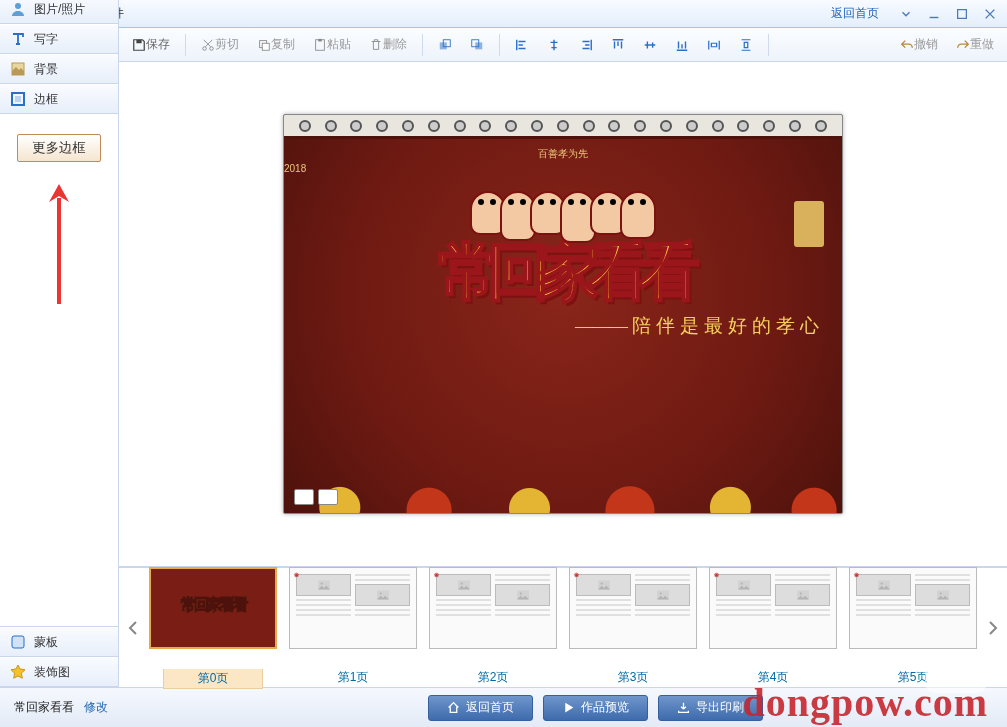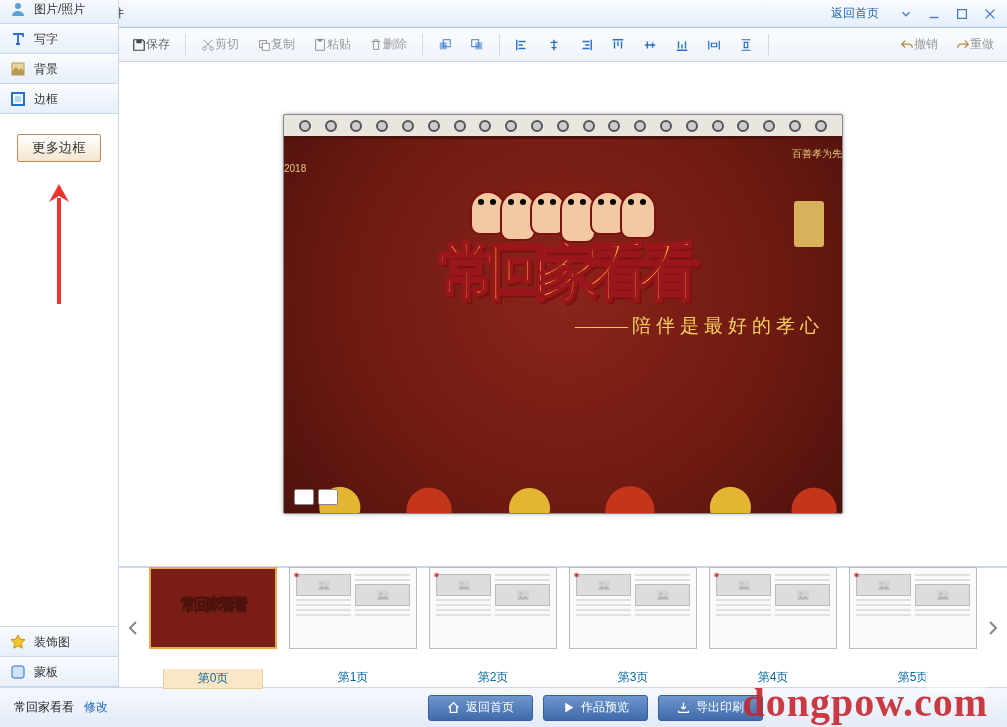--- a/index.html
+++ b/index.html
@@ -26,21 +26,21 @@
 .accbody{flex:1 1 auto;padding:20px 0;display:flex;flex-direction:column;align-items:center;border-bottom:1px solid #c9d6eb}
 .morebtn{border:1px solid #c28b55;background:linear-gradient(#fff,#f5e5cf);padding:4px 14px;border-radius:2px;color:#333}
 .arrow{margin-top:22px}
 .accbottom{margin-top:auto}
 
 .main{flex:1 1 auto;display:flex;flex-direction:column;background:#fff}
 .canvaswrap{flex:1 1 auto;overflow:hidden;background:#fff;display:flex;align-items:center;justify-content:center;border-bottom:1px solid #c9d6eb}
 .canvas{position:relative;width:560px;height:400px;background:#6e1a12;border:1px solid #888;border-radius:2px;box-shadow:0 0 4px rgba(0,0,0,.3);overflow:hidden;background-image:radial-gradient(circle at 50% 45%,#8a251a 0%,#6e1a12 60%,#4d120c 100%)}
 .binding{height:24px;background:#e9e5df;display:flex;align-items:center;justify-content:space-around;padding:0 8px;border-bottom:3px solid #4d120c}
 .ring{width:12px;height:12px;border:2px solid #555;border-radius:50%;background:#ccc}
-.cal-top{text-align:right;color:#e9c77a;font-size:10px;margin-top:8px;font-family:KaiTi,serif}
+.cal-top{text-align:center;color:#e9c77a;font-size:10px;margin-top:8px;font-family:KaiTi,serif}
 .cal-year{text-align:left;color:#e9c77a;font-size:10px;margin-top:2px}
 .headline{margin:70px 14px 0;font-family:KaiTi,STKaiti,serif;font-weight:900;font-size:62px;line-height:.92;color:#ffda3a;-webkit-text-stroke:2px #9a161a;letter-spacing:-12px;text-align:center;text-shadow:3px 3px 0 #7b1210}
 .subline{margin:12px 18px 0 0;text-align:right;color:#f6cf5e;font-family:KaiTi,serif;font-size:19px;letter-spacing:5px}
 .subline .dash{color:#f6cf5e;letter-spacing:-2px;margin-right:6px}
 .flowers{position:absolute;left:0;right:0;bottom:0;height:56px;background:radial-gradient(circle at 10% 90%,#e3b533 0 20px,transparent 21px),radial-gradient(circle at 26% 95%,#c4361a 0 22px,transparent 23px),radial-gradient(circle at 44% 92%,#e3b533 0 20px,transparent 21px),radial-gradient(circle at 62% 96%,#c4361a 0 24px,transparent 25px),radial-gradient(circle at 80% 90%,#e3b533 0 20px,transparent 21px),radial-gradient(circle at 95% 95%,#c4361a 0 22px,transparent 23px)}
 .tag{position:absolute;right:18px;top:86px;width:30px;height:46px;background:#d9b15d;border-radius:3px}
 .stamp{position:absolute;left:10px;bottom:8px;display:flex;gap:4px}
 .stamp span{width:20px;height:16px;background:#fff;border:1px solid #888;border-radius:2px;display:inline-block}
 
 .family{position:absolute;top:76px;left:50%;transform:translateX(-50%);display:flex;gap:-4px}
@@ -141,35 +141,35 @@
         </span>
       <span>边框</span>
     </div>
     <div class="accbody">
       <button class="morebtn">更多边框</button>
       <svg class="arrow" width="24" height="120" viewBox="0 0 24 120">
           <path d="M12 120 V14" stroke="#e33" stroke-width="4"></path>
           <path d="M12 0 L2 18 L12 12 L22 18 Z" fill="#e33"></path>
         </svg>
     </div>
+    <div class="acc accbottom">
+      <span class="aic">
+          <svg viewBox="0 0 16 16">
+            <rect x="2" y="2" width="12" height="12" rx="2" fill="#cfe2f6" stroke="#2a6fc9"></rect>
+          </svg>
+        </span>
+      <span>蒙板</span>
+    </div>
     <div class="acc">
       <span class="aic">
           <svg viewBox="0 0 16 16">
             <path d="M8 1l2 4 5 .7-3.6 3.5.9 5L8 12l-4.3 2.2.9-5L1 5.7 6 5z" fill="#f3c22c" stroke="#c9951a"></path>
           </svg>
         </span>
       <span>装饰图</span>
-    </div>
-    <div class="acc accbottom">
-      <span class="aic">
-          <svg viewBox="0 0 16 16">
-            <rect x="2" y="2" width="12" height="12" rx="2" fill="#cfe2f6" stroke="#2a6fc9"></rect>
-          </svg>
-        </span>
-      <span>蒙板</span>
     </div>
   </div>
 
   <div class="main">
 
     <div class="toolbar" style="margin-left:0">
       <div class="tbtn">
           <span class="ic">
             <svg viewBox="0 0 16 16">
               <path d="M2 2h10l2 2v10H2z" fill="none" stroke="#444" stroke-width="1.4"></path>

